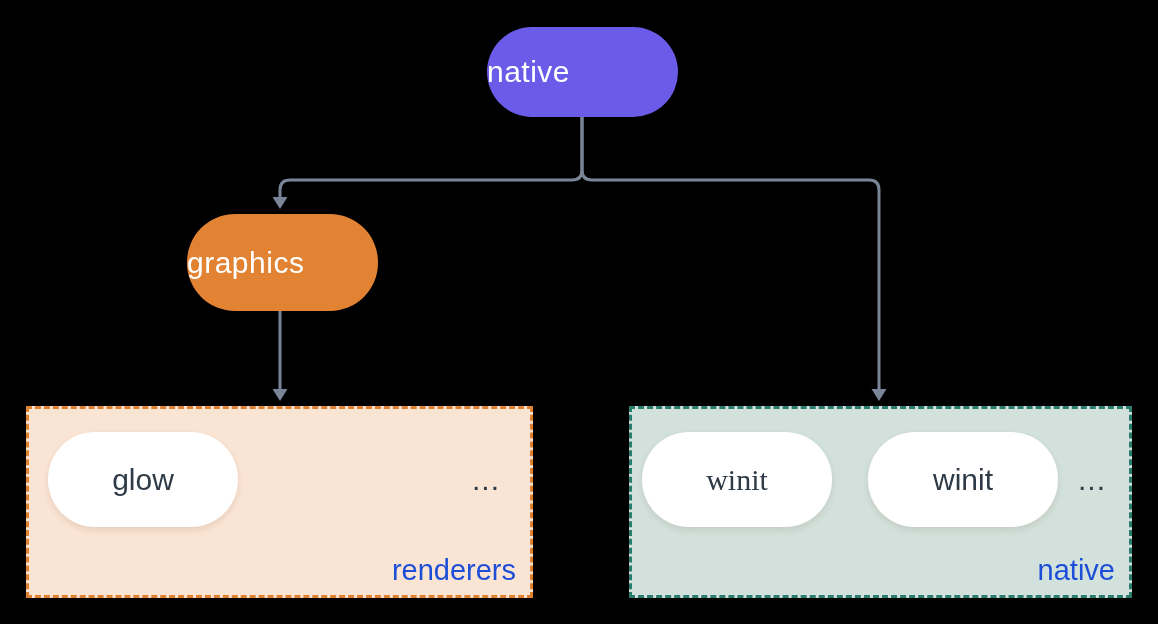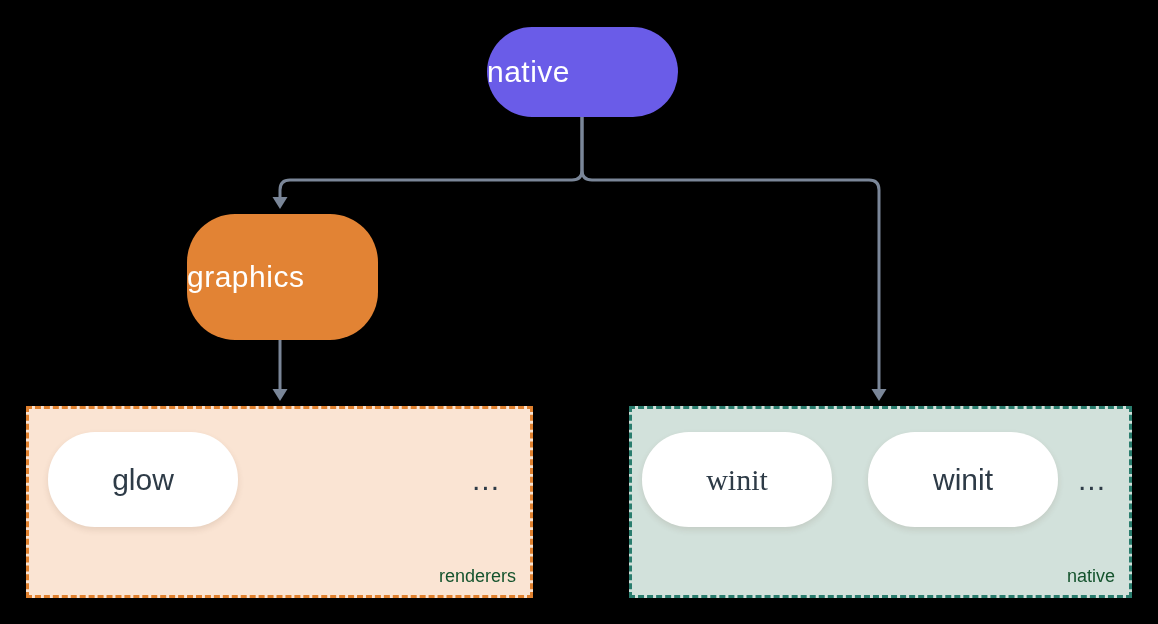--- a/index.html
+++ b/index.html
@@ -35,21 +35,21 @@
     letter-spacing: 0.5px;
   }
   .node-native {
     left: 487px; top: 27px;
     width: 191px; height: 90px;
     background: #6A5CE8;
     border-radius: 45px;
   }
   .node-graphics {
     left: 187px; top: 214px;
-    width: 191px; height: 126px;
+    width: 191px; height: 97px;
     background: #E28334;
     border-radius: 48px;
   }
   .group {
     position: absolute;
     top: 406px;
     height: 192px;
     box-sizing: border-box;
   }
   .group-renderers {
@@ -91,22 +91,22 @@
     font-size: 30px;
     color: #2E3B47;
     letter-spacing: 1px;
   }
   .group-renderers .ellipsis { left: 443px; }
   .group-shells .ellipsis { left: 446px; }
   .group-label {
     position: absolute;
     right: 14px;
     bottom: 8px;
-    font-size: 18px;
-    color: #14532d;
+    font-size: 29px;
+    color: #1d4ed8;
   }
 </style>
 </head>
 <body>
 
 <div id="canvas">
 
   <svg id="connector-layer" viewBox="0 0 1158 624" xmlns="http://www.w3.org/2000/svg">
     <path class="conn" d="M582 117 L582 170 Q582 180 572 180 L290 180 Q280 180 280 190 L280 198" stroke="#7A8698"></path>
     <path class="conn" d="M582 117 L582 170 Q582 180 592 180 L869 180 Q879 180 879 190 L879 390" stroke="#7A8698"></path>

